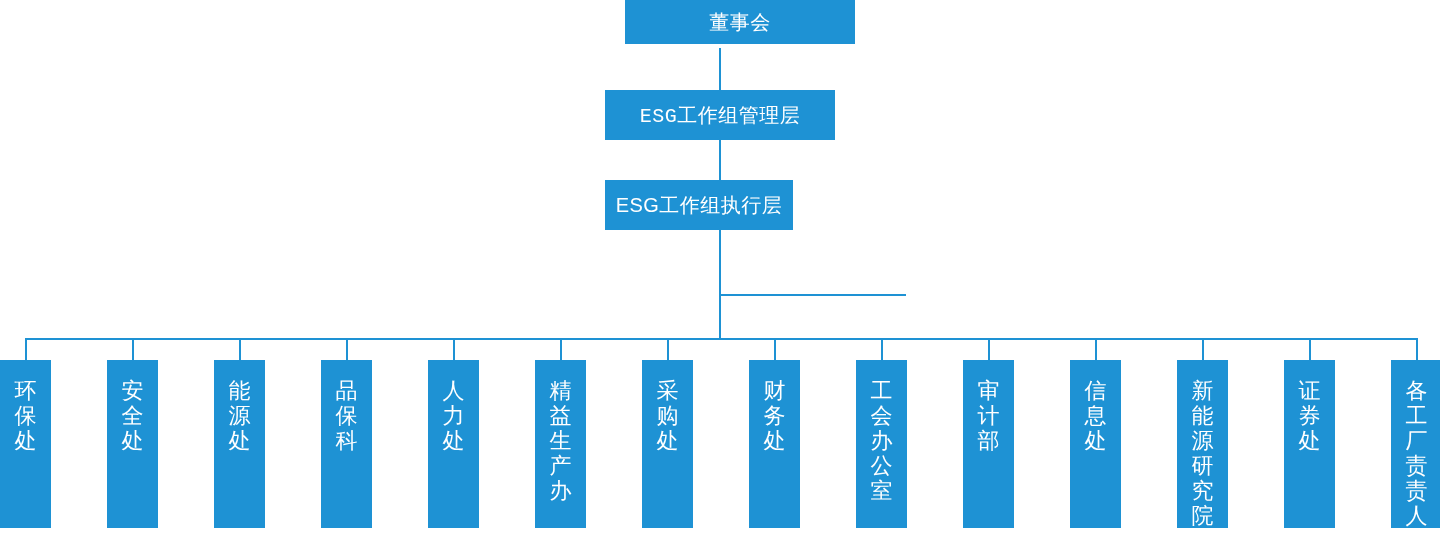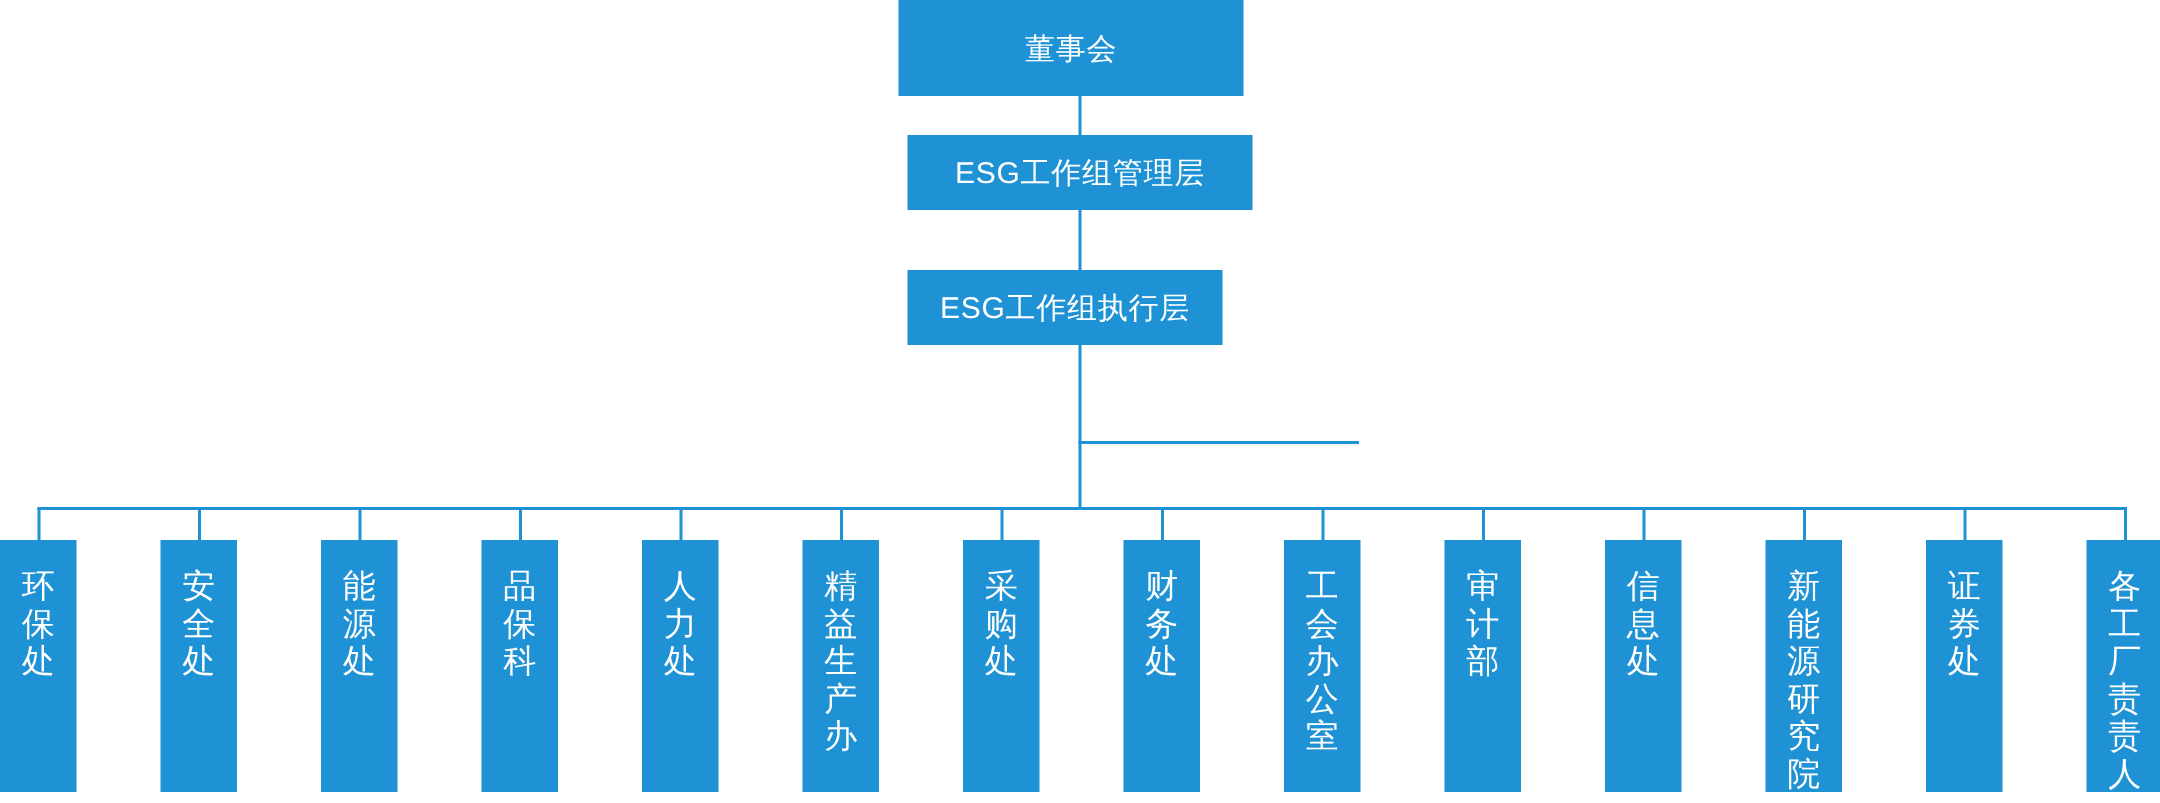--- a/index.html
+++ b/index.html
@@ -50,33 +50,33 @@
     background: #1e92d4;
   }
   .conn.v { width: 2px; }
   .conn.h { height: 2px; }
 </style>
 </head>
 <body>
 
 <div id="chart">
 
-  <div class="node top" style="left:599px; top:0px; width:230px; height:64px;">
+  <div class="node top" style="left:625px; top:0px; width:230px; height:44px;">
     <span>董事会</span>
   </div>
 
   <div class="conn v" style="left:719px; top:48px; height:42px;"></div>
 
-  <div class="node top" style="left:605px; top:90px; width:230px; height:50px;">
+  <div class="node top" style="left:605px; top:90px; width:230px; height:50px;font-family:Liberation Mono, monospace;">
     <span>ESG工作组管理层</span>
   </div>
 
   <div class="conn v" style="left:719px; top:140px; height:40px;"></div>
 
-  <div class="node top" style="left:605px; top:180px; width:210px; height:50px;">
+  <div class="node top" style="left:605px; top:180px; width:188px; height:50px;">
     <span>ESG工作组执行层</span>
   </div>
 
   <div class="conn v" style="left:719px; top:230px; height:110px;"></div>
 
   <div class="conn h" style="left:719px; top:294px; width:187px;"></div>
 
 
   <div class="conn h" style="left:25px; top:338px; width:1391px;"></div>
 

